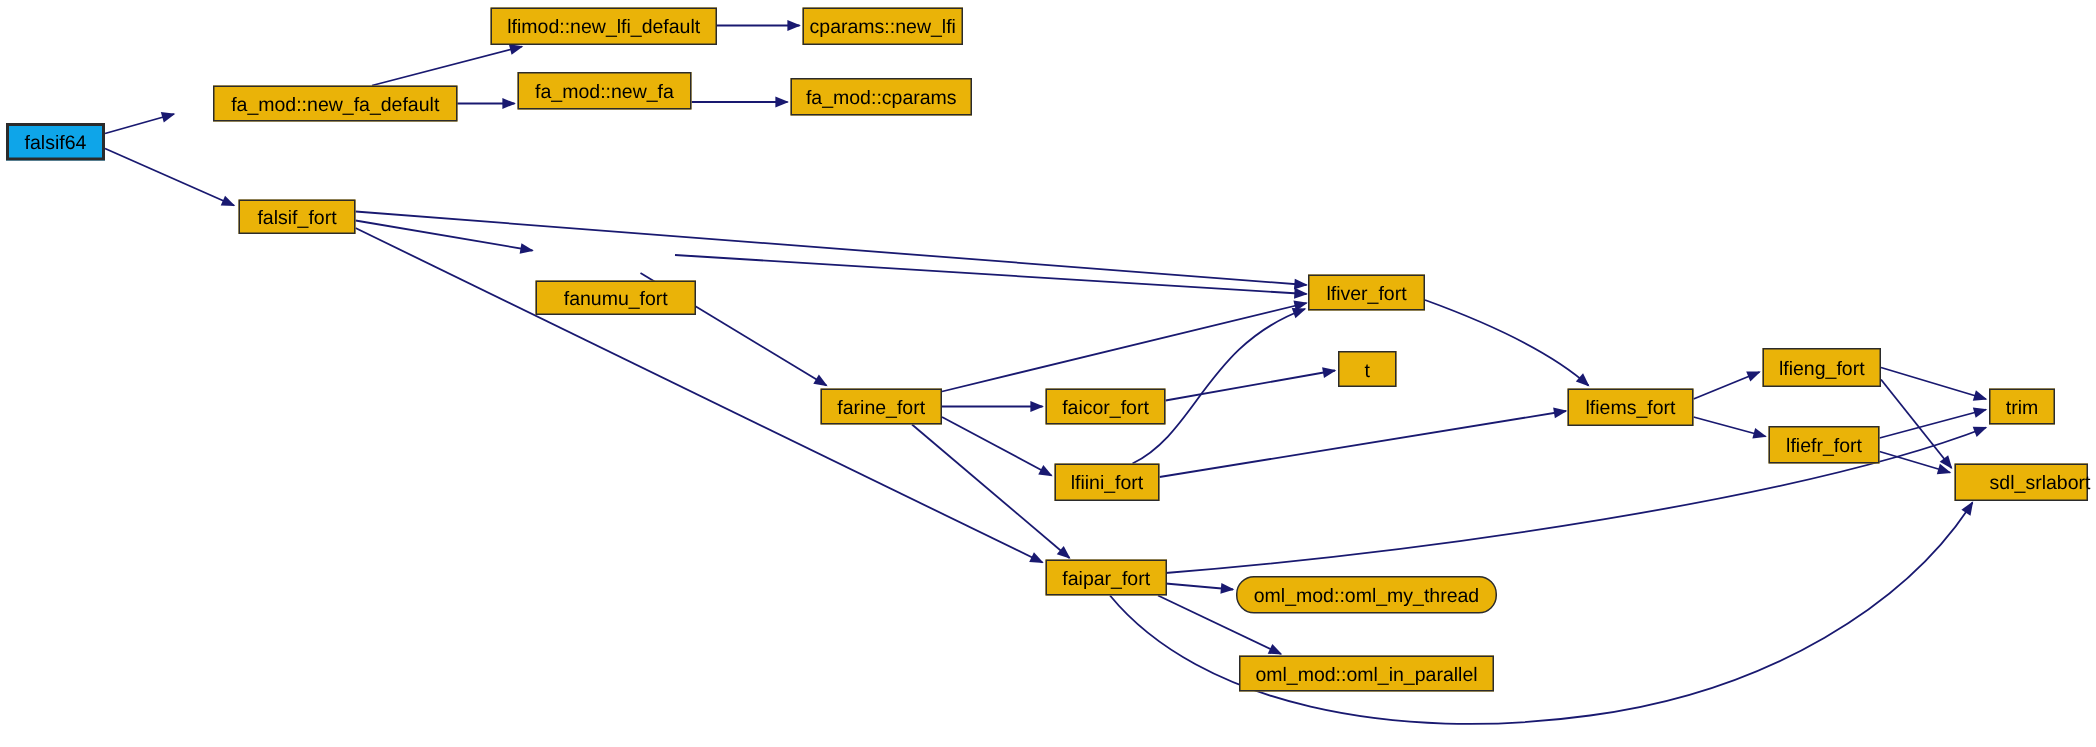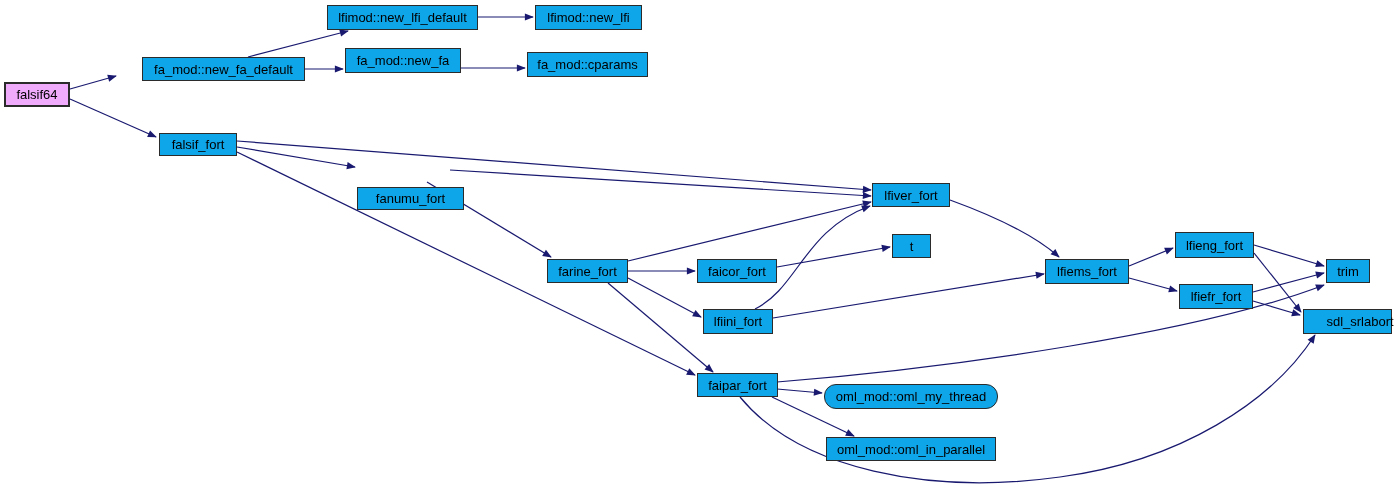--- a/index.html
+++ b/index.html
@@ -8,29 +8,29 @@
     width:1397px; height:498px;
     background:#ffffff;
     overflow:hidden;
     font-family:"Liberation Sans", sans-serif;
   }
   #edges { position:absolute; left:0; top:0; width:1397px; height:498px; }
   #edges path.edge { fill:none; stroke:#191970; stroke-width:1.2px; }
   .node {
     position:absolute;
     box-sizing:border-box;
-    background:#0ea5e9;
+    background:#eab308;
     border:1.4px solid #2b2b2b;
     display:flex; align-items:center; justify-content:center;
     font-size:13px; color:#000000;
     white-space:nowrap;
     cursor:pointer;
     line-height:1;
   }
-  .node.root { background:#f0abfc; border-width:2px; cursor:default; }
+  .node.root { background:#0ea5e9; border-width:2px; cursor:default; }
 </style>
 </head>
 <body>
 
 <div id="canvas">
   <svg id="edges" viewBox="0 0 1397 498" xmlns="http://www.w3.org/2000/svg">
     <defs>
       <marker id="arrow" viewBox="0 0 10 10" refX="9" refY="5" markerWidth="11" markerHeight="9" markerUnits="userSpaceOnUse" orient="auto">
         <path d="M0,1 L10,5 L0,9 z" fill="#191970"></path>
       </marker>
@@ -64,21 +64,21 @@
         <path d="M777,389 L822,393" class="edge" stroke="#191970" marker-end="url(#arrow)"></path>
         <path d="M772,397 L854,436" class="edge" stroke="#191970" marker-end="url(#arrow)"></path>
         <path d="M777,382 C950,368 1200,333 1324,285" class="edge" stroke="#191970" marker-end="url(#arrow)"></path>
         <path d="M740,397 C800,470 930,495 1060,477 C1180,461 1272,402 1315,335" class="edge" stroke="#191970" marker-end="url(#arrow)"></path>
       </g>
   </svg>
   <div id="nodes">
       <div class="node root" style="left: 4px; top: 82px; width: 66px; height: 25px;">falsif64</div>
       <div class="node" style="left: 117px; top: 57px; width: 163px; height: 24px; margin-left: 25px;">fa_mod::new_fa_default</div>
       <div class="node" style="left: 327px; top: 5px; width: 151px; height: 25px;">lfimod::new_lfi_default</div>
-      <div class="node" style="left: 535px; top: 5px; width: 107px; height: 25px;">lfimod::new_lfi</div>
+      <div class="node" style="left: 535px; top: 5px; width: 107px; height: 25px;">cparams::new_lfi</div>
       <div class="node" style="left: 345px; top: 48px; width: 116px; height: 25px;">fa_mod::new_fa</div>
       <div class="node" style="left: 527px; top: 52px; width: 121px; height: 25px;">fa_mod::cparams</div>
       <div class="node" style="left: 159px; top: 133px; width: 78px; height: 23px;">falsif_fort</div>
       <div class="node" style="left: 357px; top: 172px; width: 107px; height: 23px; margin-top: 15px;">fanumu_fort</div>
       <div class="node" style="left: 547px; top: 259px; width: 81px; height: 24px;">farine_fort</div>
       <div class="node" style="left: 697px; top: 259px; width: 80px; height: 24px;">faicor_fort</div>
       <div class="node" style="left: 703px; top: 309px; width: 70px; height: 25px;">lfiini_fort</div>
       <div class="node" style="left: 872px; top: 183px; width: 78px; height: 24px;">lfiver_fort</div>
       <div class="node" style="left: 892px; top: 234px; width: 39px; height: 24px;">t</div>
       <div class="node" style="left: 1045px; top: 259px; width: 84px; height: 25px;">lfiems_fort</div>

